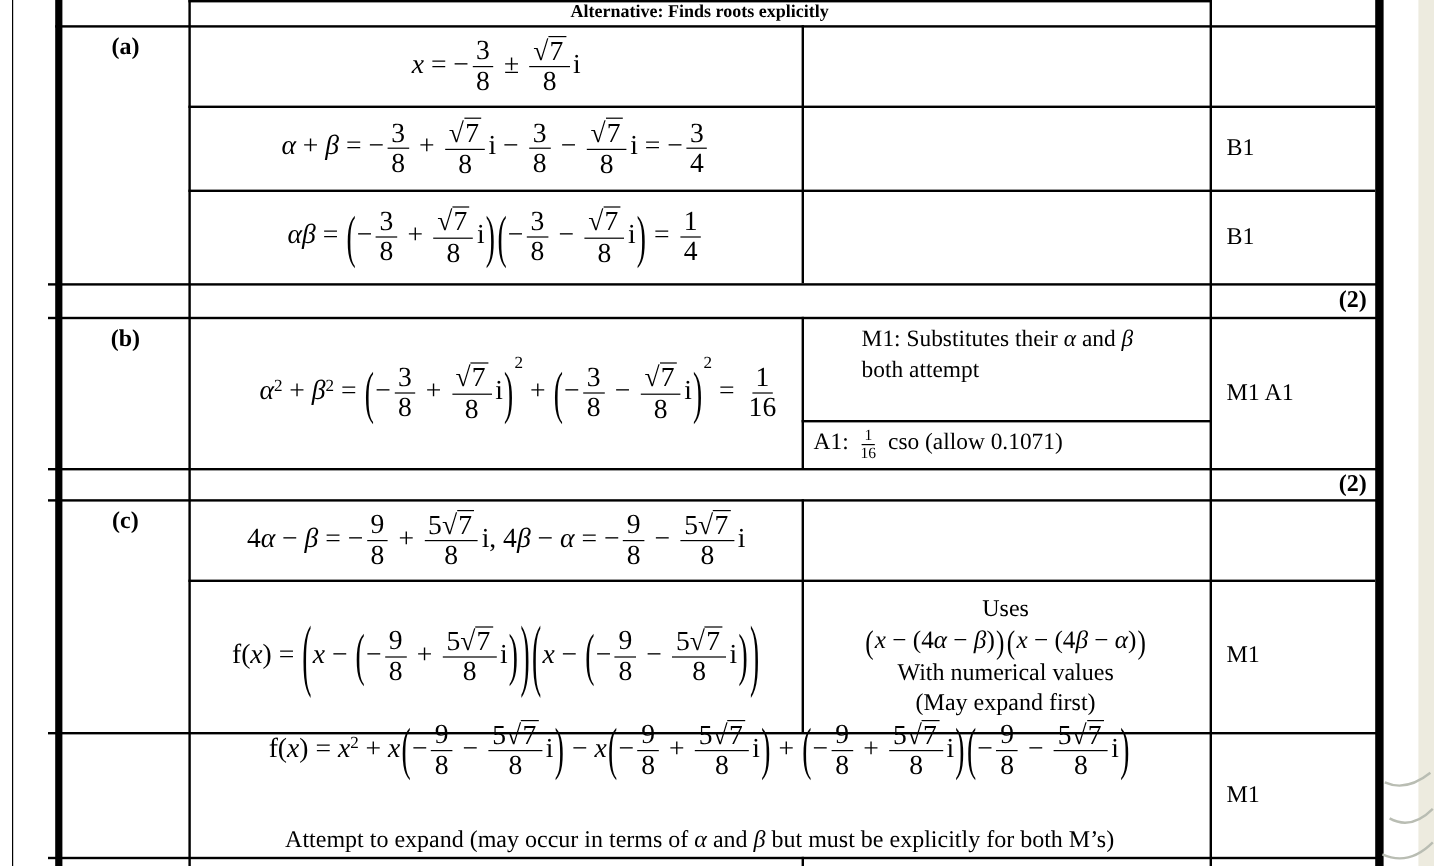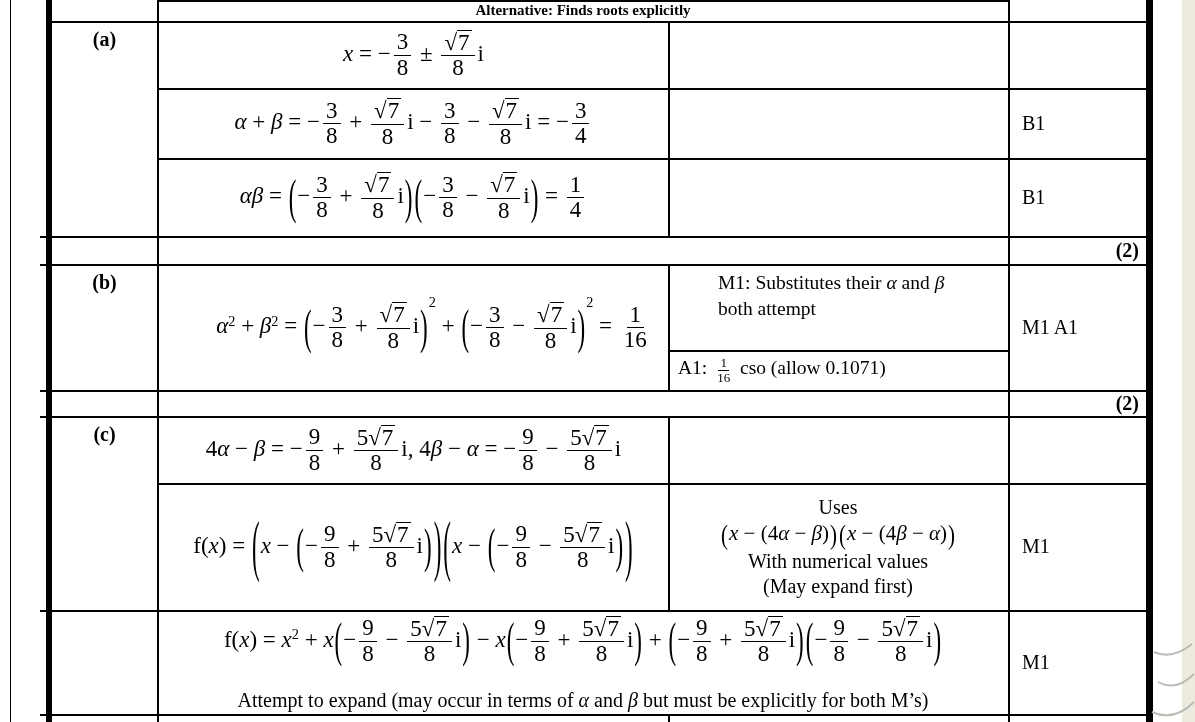--- a/index.html
+++ b/index.html
@@ -76,21 +76,21 @@
     </div>
   <div class="cell formula" style="left:159px;top:266px;width:509px;height:123px;margin-left:21px;">
       <span class="mathline"><span class="mi">α</span><span class="msup" style="top: -7px;">2</span><span class="mr"> + </span><span class="mi">β</span><span class="msup" style="top: -7px;">2</span><span class="mr"> = </span><span class="mpar" style="transform: scaleY(2.1);">(</span><span class="mr">−</span><span class="frac"><span class="num">3</span><span class="den">8</span></span><span class="mr"> + </span><span class="frac"><span class="num"><span class="mr">√</span><span class="rado">7</span></span><span class="den">8</span></span><span class="mr">i</span><span class="mpar" style="transform: scaleY(2.1);">)</span><span class="msup" style="top: -26px;">2</span><span class="mr"> + </span><span class="mpar" style="transform: scaleY(2.1);">(</span><span class="mr">−</span><span class="frac"><span class="num">3</span><span class="den">8</span></span><span class="mr"> − </span><span class="frac"><span class="num"><span class="mr">√</span><span class="rado">7</span></span><span class="den">8</span></span><span class="mr">i</span><span class="mpar" style="transform: scaleY(2.1);">)</span><span class="msup" style="top: -26px;">2</span><span class="mr"> = </span><span class="frac"><span class="num">1</span><span class="den">16</span></span></span>
     </div>
   <div class="cell formula" style="left:159px;top:418px;width:509px;height:64px;">
       <span class="mathline"><span class="mr">4</span><span class="mi">α</span><span class="mr"> − </span><span class="mi">β</span><span class="mr"> = −</span><span class="frac"><span class="num">9</span><span class="den">8</span></span><span class="mr"> + </span><span class="frac"><span class="num"><span class="mr">5</span><span class="mr">√</span><span class="rado">7</span></span><span class="den">8</span></span><span class="mr">i, 4</span><span class="mi">β</span><span class="mr"> − </span><span class="mi">α</span><span class="mr"> = −</span><span class="frac"><span class="num">9</span><span class="den">8</span></span><span class="mr"> − </span><span class="frac"><span class="num"><span class="mr">5</span><span class="mr">√</span><span class="rado">7</span></span><span class="den">8</span></span><span class="mr">i</span></span>
     </div>
   <div class="cell formula" style="left:159px;top:485px;width:509px;height:124px;">
       <span class="mathline"><span class="mr">f(</span><span class="mi">x</span><span class="mr">) = </span><span class="mpar" style="transform: scaleY(2.9);">(</span><span class="mi">x</span><span class="mr"> − </span><span class="mpar" style="transform: scaleY(2.1);">(</span><span class="mr">−</span><span class="frac"><span class="num">9</span><span class="den">8</span></span><span class="mr"> + </span><span class="frac"><span class="num"><span class="mr">5</span><span class="mr">√</span><span class="rado">7</span></span><span class="den">8</span></span><span class="mr">i</span><span class="mpar" style="transform: scaleY(2.1);">)</span><span class="mpar" style="transform: scaleY(2.9);">)</span><span class="mpar" style="transform: scaleY(2.9);">(</span><span class="mi">x</span><span class="mr"> − </span><span class="mpar" style="transform: scaleY(2.1);">(</span><span class="mr">−</span><span class="frac"><span class="num">9</span><span class="den">8</span></span><span class="mr"> − </span><span class="frac"><span class="num"><span class="mr">5</span><span class="mr">√</span><span class="rado">7</span></span><span class="den">8</span></span><span class="mr">i</span><span class="mpar" style="transform: scaleY(2.1);">)</span><span class="mpar" style="transform: scaleY(2.9);">)</span></span>
     </div>
-  <div class="cell formula" style="left:159px;top:604px;width:848px;height:74px;font-family:Liberation Serif, serif;">
+  <div class="cell formula" style="left:159px;top:588px;width:848px;height:74px;font-family:Liberation Serif, serif;">
       <span class="mathline"><span class="mr">f(</span><span class="mi">x</span><span class="mr">) = </span><span class="mi">x</span><span class="msup" style="top: -7px;">2</span><span class="mr"> + </span><span class="mi">x</span><span class="mpar" style="transform: scaleY(2.1);">(</span><span class="mr">−</span><span class="frac"><span class="num">9</span><span class="den">8</span></span><span class="mr"> − </span><span class="frac"><span class="num"><span class="mr">5</span><span class="mr">√</span><span class="rado">7</span></span><span class="den">8</span></span><span class="mr">i</span><span class="mpar" style="transform: scaleY(2.1);">)</span><span class="mr"> − </span><span class="mi">x</span><span class="mpar" style="transform: scaleY(2.1);">(</span><span class="mr">−</span><span class="frac"><span class="num">9</span><span class="den">8</span></span><span class="mr"> + </span><span class="frac"><span class="num"><span class="mr">5</span><span class="mr">√</span><span class="rado">7</span></span><span class="den">8</span></span><span class="mr">i</span><span class="mpar" style="transform: scaleY(2.1);">)</span><span class="mr"> + </span><span class="mpar" style="transform: scaleY(2.1);">(</span><span class="mr">−</span><span class="frac"><span class="num">9</span><span class="den">8</span></span><span class="mr"> + </span><span class="frac"><span class="num"><span class="mr">5</span><span class="mr">√</span><span class="rado">7</span></span><span class="den">8</span></span><span class="mr">i</span><span class="mpar" style="transform: scaleY(2.1);">)</span><span class="mpar" style="transform: scaleY(2.1);">(</span><span class="mr">−</span><span class="frac"><span class="num">9</span><span class="den">8</span></span><span class="mr"> − </span><span class="frac"><span class="num"><span class="mr">5</span><span class="mr">√</span><span class="rado">7</span></span><span class="den">8</span></span><span class="mr">i</span><span class="mpar" style="transform: scaleY(2.1);">)</span></span>
     </div>
   <div class="cell caption" style="left:159px;top:687px;width:848px;height:26px;">
       <span class="mathline"><span class="mr">Attempt to expand (may occur in terms of </span><span class="mi">α</span><span class="mr"> and </span><span class="mi">β</span><span class="mr"> but must be explicitly for both M’s)</span></span>
     </div>
 
   <div class="noteblock" style="left:678px;top:270px;width:326px;">
     <div><span class="mathline"><span class="mr">M1: Substitutes their </span><span class="mi">α</span><span class="mr"> and </span><span class="mi">β</span></span></div>
     <div><span class="mathline"><span class="mr">both attempt</span></span></div>
   </div>

